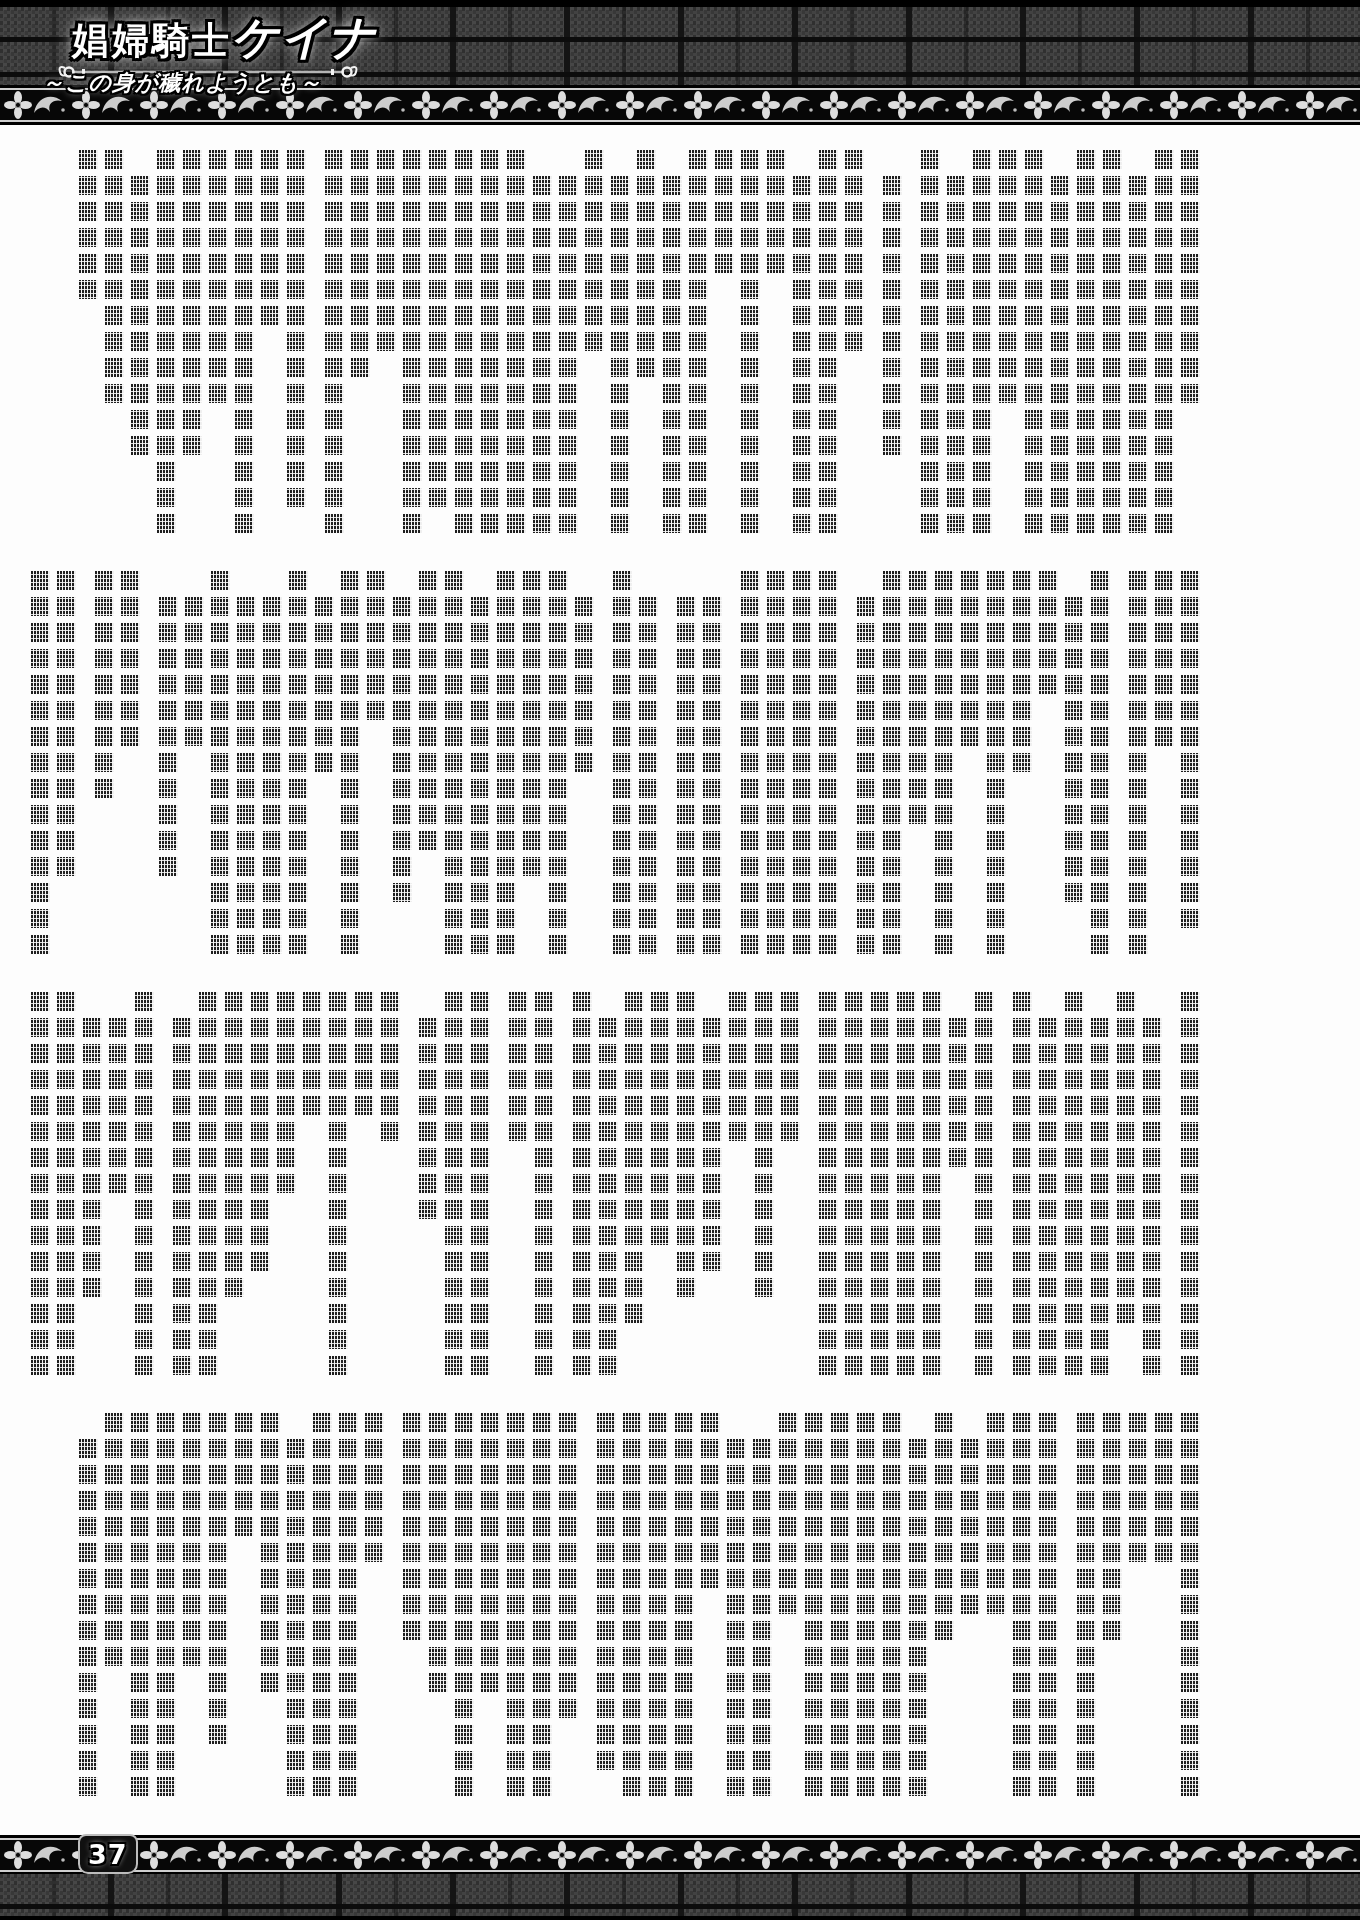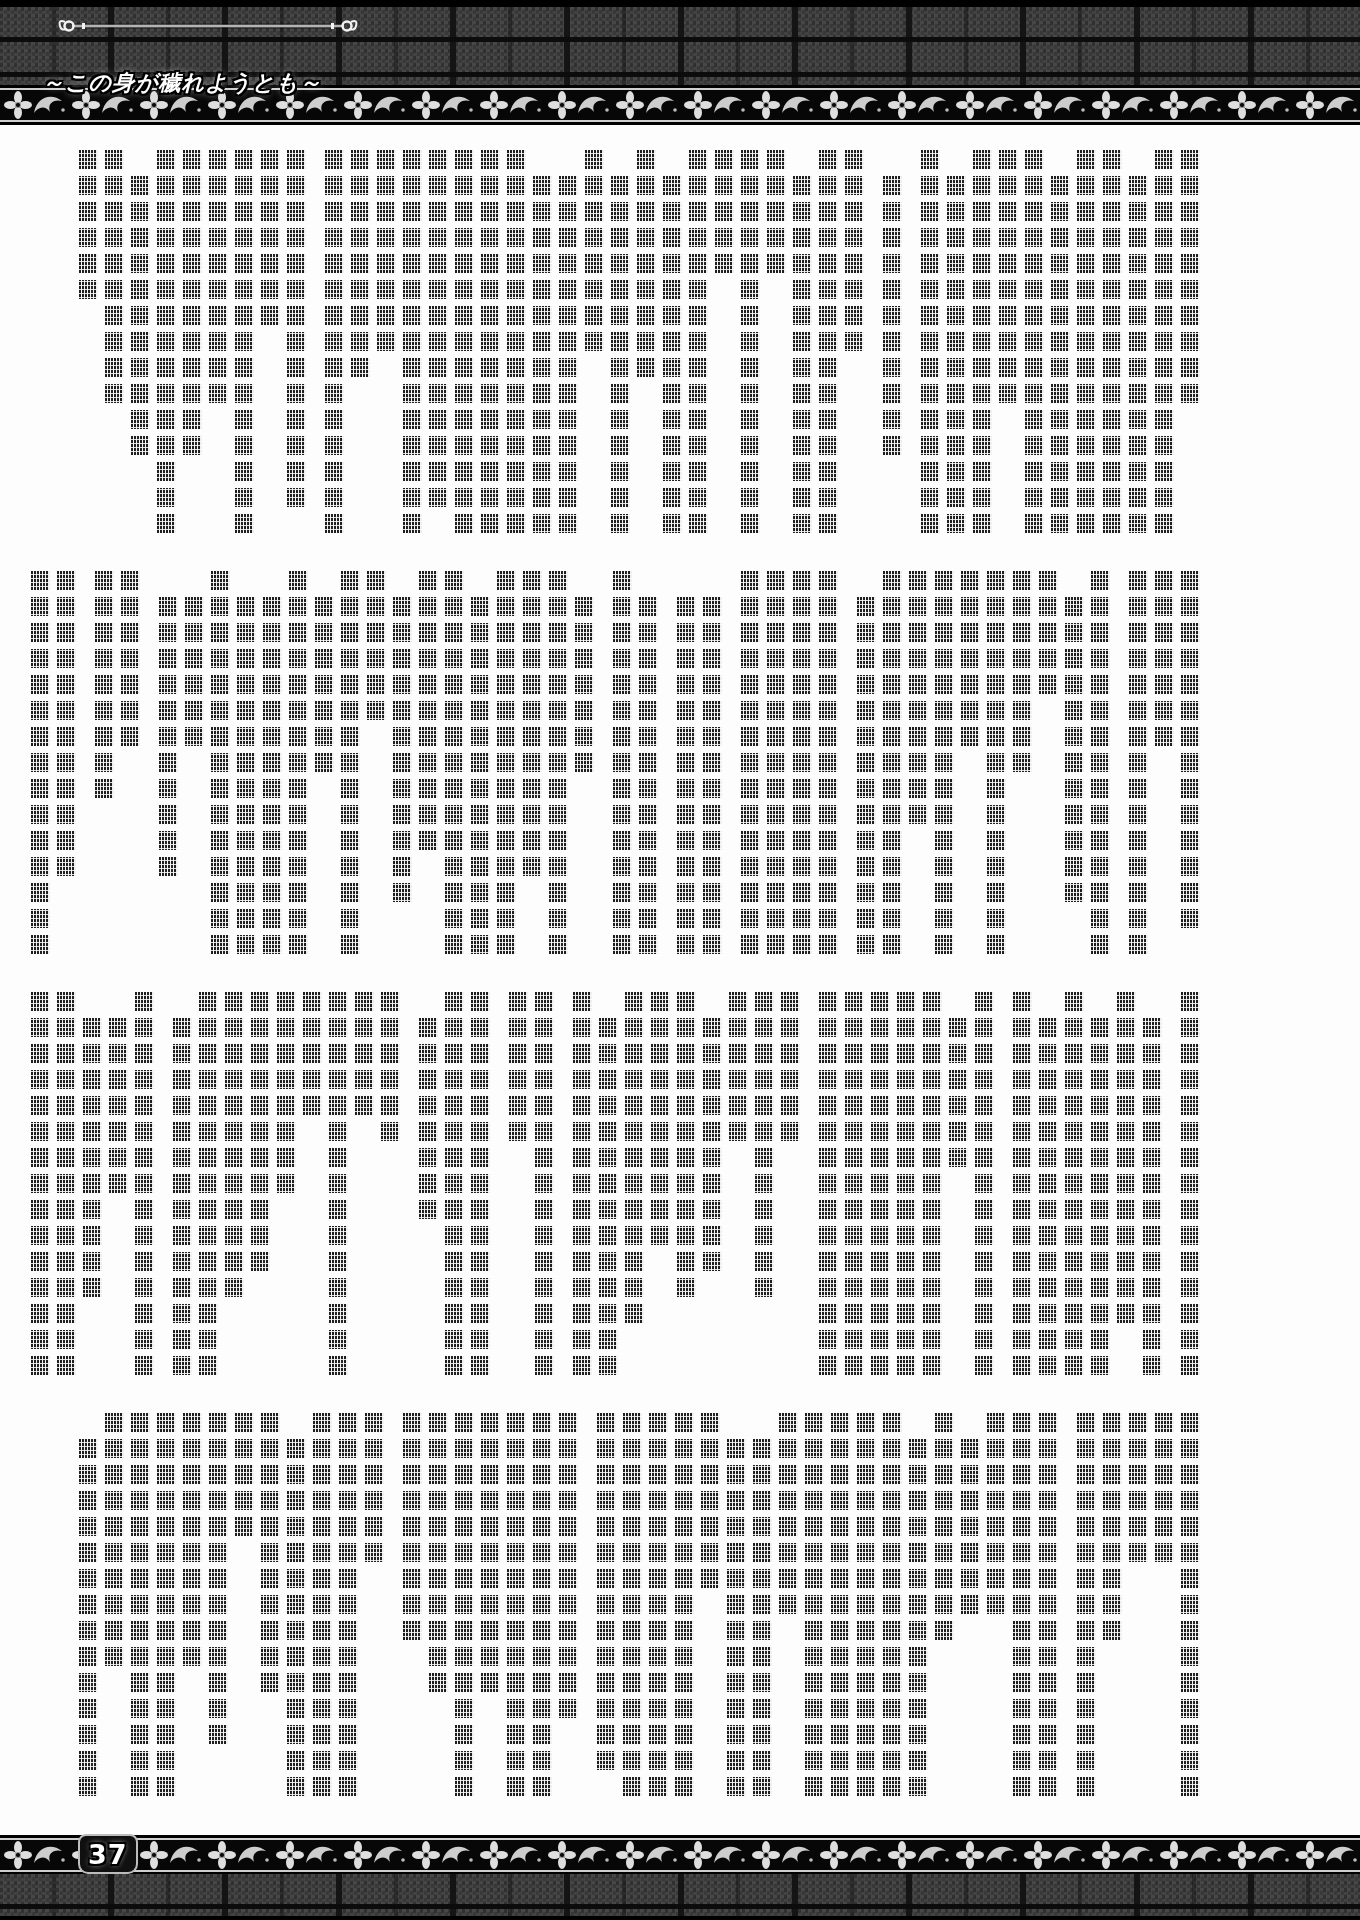--- a/index.html
+++ b/index.html
@@ -84,20 +84,21 @@
   }
 </style>
 </head>
 <body>
 
 <div class="page">
 
   <div class="brick-strip top"></div>
 
   <div class="title-block">
+    <div class="page-title"><span>娼婦騎士</span><span class="emph">ケイナ</span></div>
     <svg class="title-divider" width="300" height="16" viewBox="0 0 300 16">
       <path d="M14 8 H 286" stroke="#f2f2f2" stroke-width="2.5"></path>
       <path d="M14 8 H 286" stroke="#000" stroke-width="6" opacity="0.25"></path>
       <circle cx="11" cy="8" r="4.5" fill="none" stroke="#f2f2f2" stroke-width="2.5"></circle>
       <path d="M7 4 q -7 -3 -5 4 q 1 5 7 3" fill="none" stroke="#f2f2f2" stroke-width="2"></path>
       <circle cx="289" cy="8" r="4.5" fill="none" stroke="#f2f2f2" stroke-width="2.5"></circle>
       <path d="M293 4 q 7 -3 5 4 q -1 5 -7 3" fill="none" stroke="#f2f2f2" stroke-width="2"></path>
       <rect x="24" y="5" width="3" height="6" fill="#f2f2f2"></rect>
       <rect x="273" y="5" width="3" height="6" fill="#f2f2f2"></rect>
     </svg>

